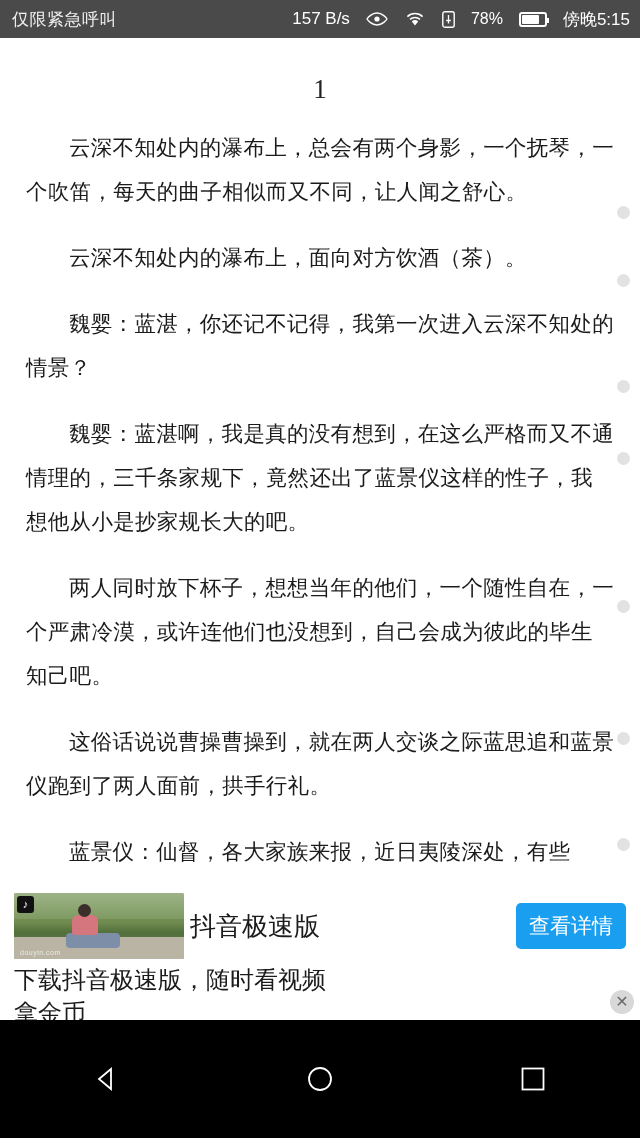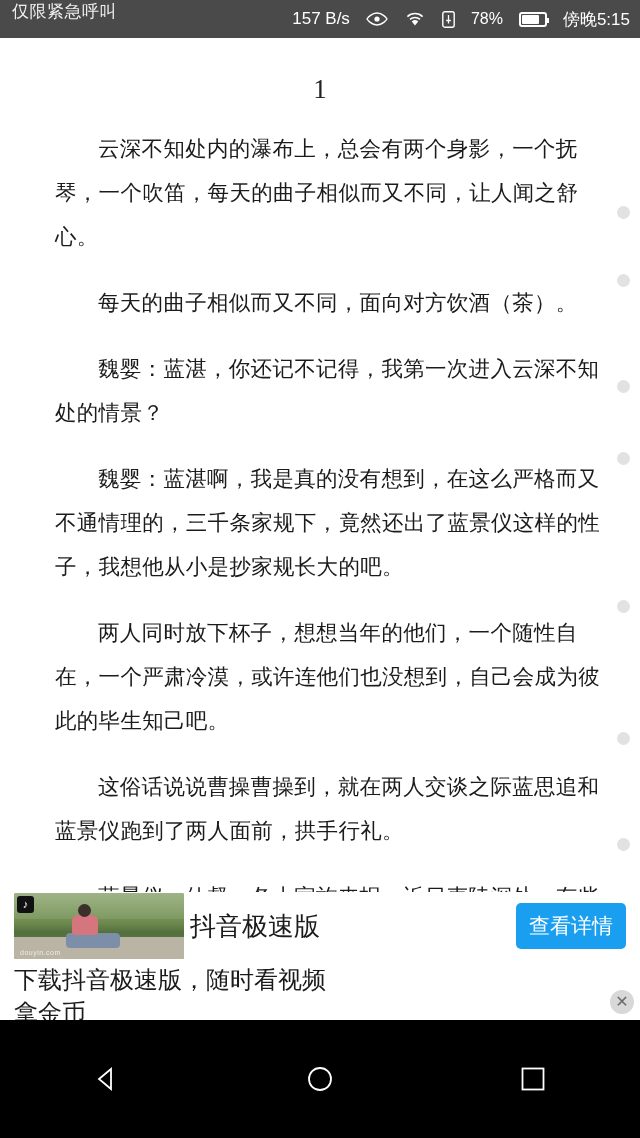--- a/index.html
+++ b/index.html
@@ -13,20 +13,21 @@
     font-family: "Liberation Sans", sans-serif;
     overflow: hidden;
     position: relative;
   }
   
   .statusbar {
     height: 38px;
     background: #4a4a4a;
     color: #ffffff;
     display: flex;
+    align-items: center;
     padding: 0 10px 0 12px;
     box-sizing: border-box;
     font-size: 17px;
   }
   .statusbar .carrier {
     flex: 0 0 auto;
     letter-spacing: 0.5px;
     color: #f0f0f0;
   }
   .statusbar .spacer { flex: 1 1 auto; }
@@ -88,23 +89,22 @@
     font-size: 27px;
     color: #222;
     margin: 36px 0 22px 0;
     font-family: "Liberation Serif", serif;
   }
   .body-text {
     padding: 0 26px;
     font-size: 21.5px;
     line-height: 44px;
     color: #1b1b1b;
-    font-family: Liberation Sans, sans-serif;
+    font-family: Liberation Mono, monospace;
     letter-spacing: 0.3px;
-    margin-left: 29px;
   }
   .body-text p {
     margin: 0 0 22px 0;
     text-indent: 2em;
   }
   .body-text p.last {
     margin-bottom: 0;
   }
 
   
@@ -292,21 +292,21 @@
         <span class="fill"></span>
       </span>
     <span class="clock">傍晚5:15</span>
   </div>
 </div>
 
 <div class="reader">
   <div class="chapter-title">1</div>
   <div class="body-text">
     <p>云深不知处内的瀑布上，总会有两个身影，一个抚琴，一个吹笛，每天的曲子相似而又不同，让人闻之舒心。</p>
-    <p>每天的曲子相似而又不同，面向对方饮酒（茶）。</p>
+    <p>云深不知处内的瀑布上，面向对方饮酒（茶）。</p>
     <p>魏婴：蓝湛，你还记不记得，我第一次进入云深不知处的情景？</p>
     <p>魏婴：蓝湛啊，我是真的没有想到，在这么严格而又不通情理的，三千条家规下，竟然还出了蓝景仪这样的性子，我想他从小是抄家规长大的吧。</p>
     <p>两人同时放下杯子，想想当年的他们，一个随性自在，一个严肃冷漠，或许连他们也没想到，自己会成为彼此的毕生知己吧。</p>
     <p>这俗话说说曹操曹操到，就在两人交谈之际蓝思追和蓝景仪跑到了两人面前，拱手行礼。</p>
     <p class="last">蓝景仪：仙督，各大家族来报，近日夷陵深处，有些</p>
   </div>
 </div>
 
 <div class="scroll-dots">
   <span style="top:168px"></span>

